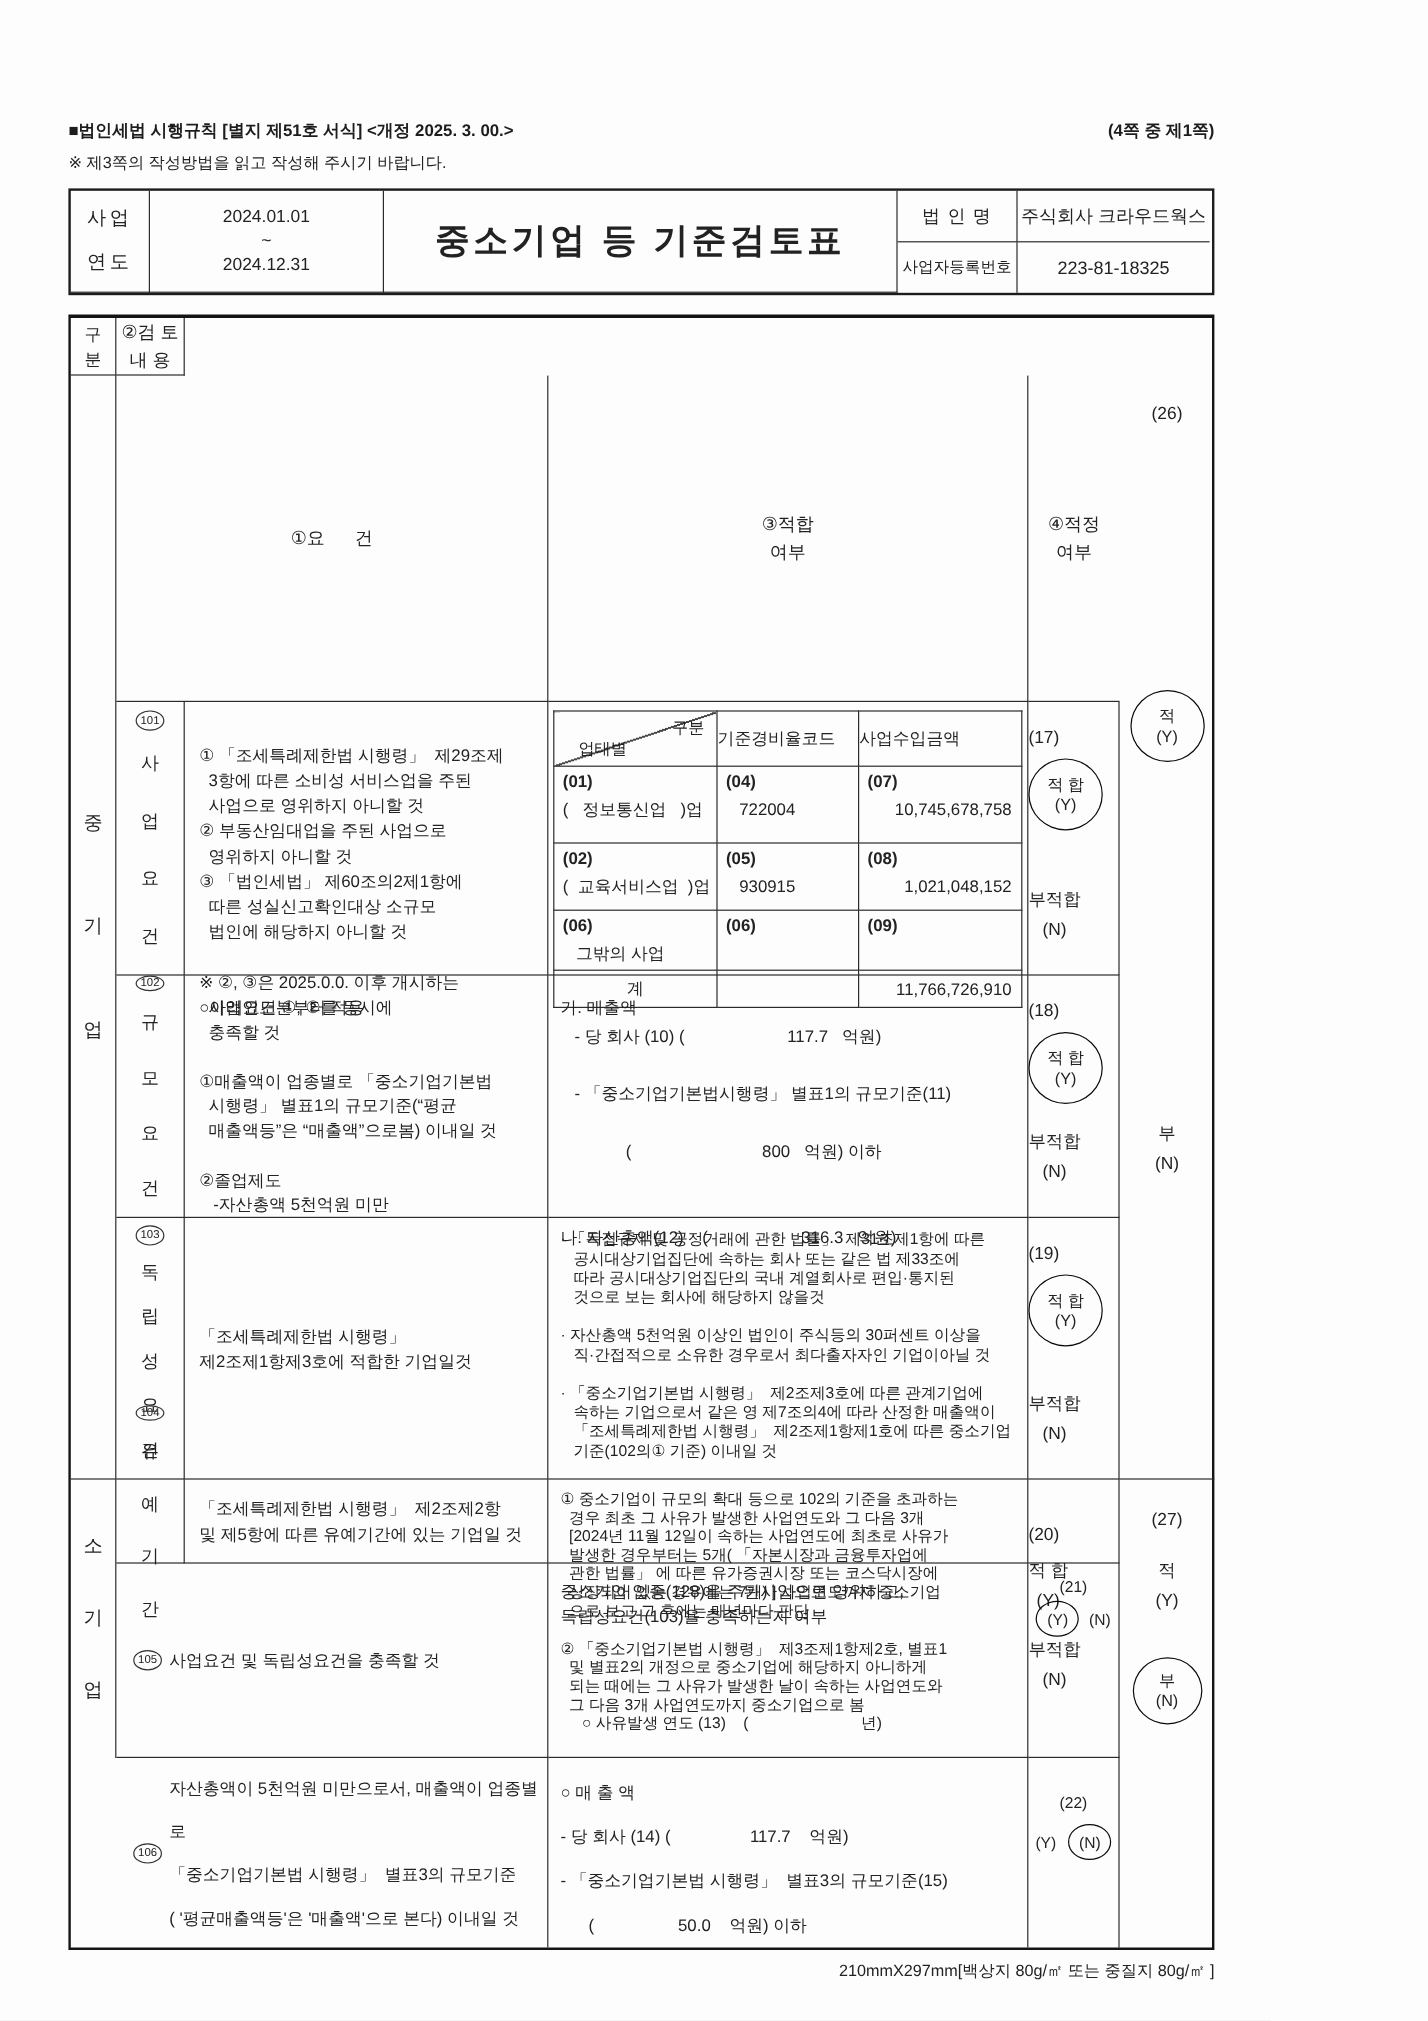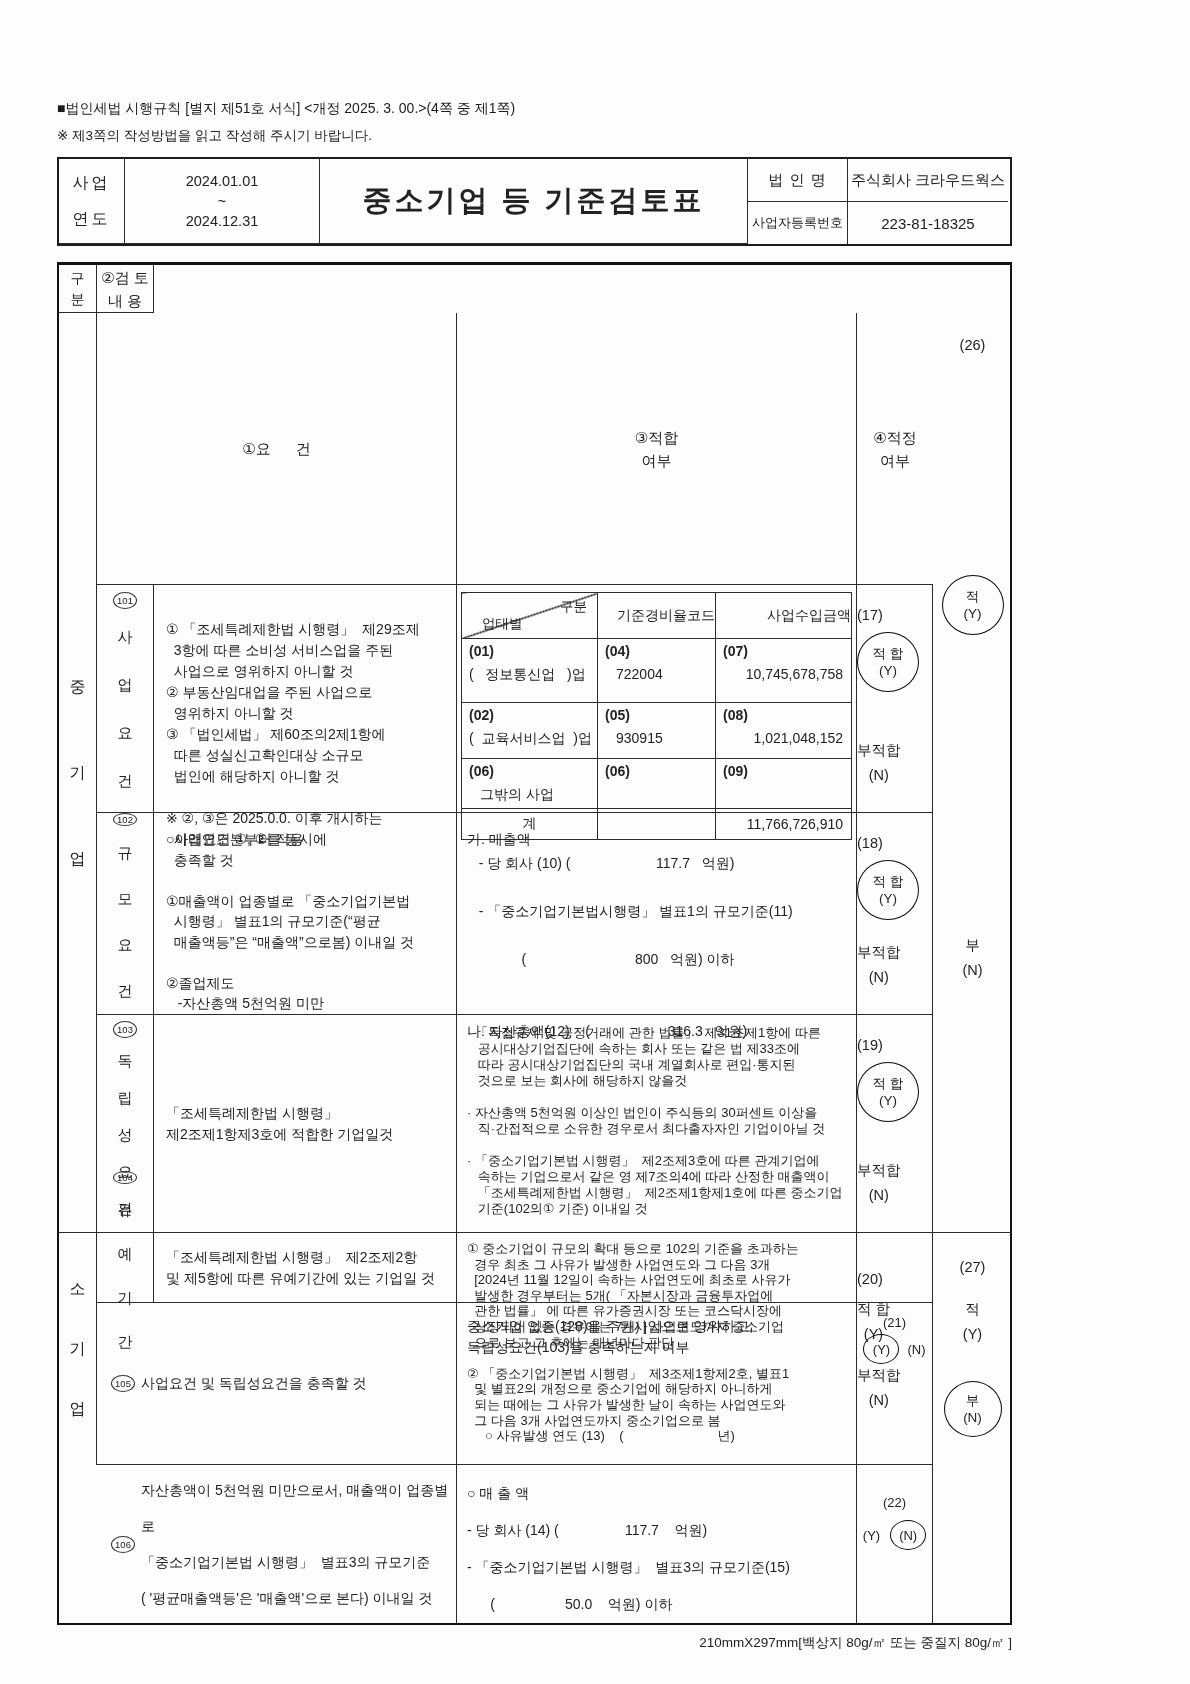--- a/index.html
+++ b/index.html
@@ -5,21 +5,21 @@
   html,body { margin:0; padding:0; background:#e8e8e8; }
   .page {
     position:relative; width:1190px; height:1684px; background:#fdfdfd;
     font-family:"Liberation Sans","DejaVu Sans",sans-serif; color:#222;
     margin:0 auto; overflow:hidden;
   }
   .content { position:absolute; left:57px; top:0; width:955px; }
   * { box-sizing:border-box; }
 
   
-  .topline { margin-top:100px; display:flex; justify-content:flex-start; font-size:14px; color:#1d1d1d; }
+  .topline { margin-top:100px; display:flex; justify-content:space-between; font-size:14px; color:#1d1d1d;font-weight:bold; }
   .note { margin-top:9px; font-size:13.5px; }
 
   
   .title-table {
     margin-top:12px; display:grid; border:2px solid #1c1c1c;
     grid-template-columns:66px 195px 428px 100px 160px;
     grid-template-rows:43px 42px;
   }
   .tt-cell { border-right:1px solid #2b2b2b; border-bottom:1px solid #2b2b2b;
     display:flex; align-items:center; justify-content:center; text-align:center; }
@@ -72,21 +72,21 @@
   .review.b106 { font-size:14px; line-height:37px; padding-top:10px; }
 
   
   .inner-table { border-collapse:collapse; margin:7px 3px 0 4px; table-layout:fixed; }
   .inner-table td { border:1px solid #2b2b2b; padding:0; vertical-align:top; font-size:14px; }
   .inner-table { border:1.5px solid #2b2b2b; }
   .it-diag { position:relative;
      background-image:linear-gradient(to bottom right, transparent calc(50% - 0.8px), #444 calc(50% - 0.8px), #444 calc(50% + 0.8px), transparent calc(50% + 0.8px)); }
   .it-diag .dt { position:absolute; top:5px; right:10px; font-size:13.5px; }
   .it-diag .db { position:absolute; bottom:5px; left:20px; font-size:13.5px;margin-top:40px; }
-  .it-h { text-align:right; vertical-align:middle !important; font-size:13.5px; }
+  .it-h { text-align:left; vertical-align:middle !important; font-size:13.5px; }
   .it-cell .n { display:block; padding:4px 0 0 7px;font-weight:bold; }
   .it-cell .v { display:block; padding:7px 0 0 18px; }
   .it-cell .vr { display:block; padding:7px 8px 0 0; text-align:right; }
   .it-total { text-align:center; vertical-align:middle !important; }
   .it-total-amt { text-align:right; vertical-align:middle !important; padding-right:8px !important; }
 
   
   .fit-cell { display:flex; flex-direction:column; align-items:flex-start; padding:22px 0 24px; text-align:center; }
   .fit-num { font-size:14.5px; }
   .circle-big { width:62px; height:60px; border:1.7px solid #0a0a0a; border-radius:50%;

